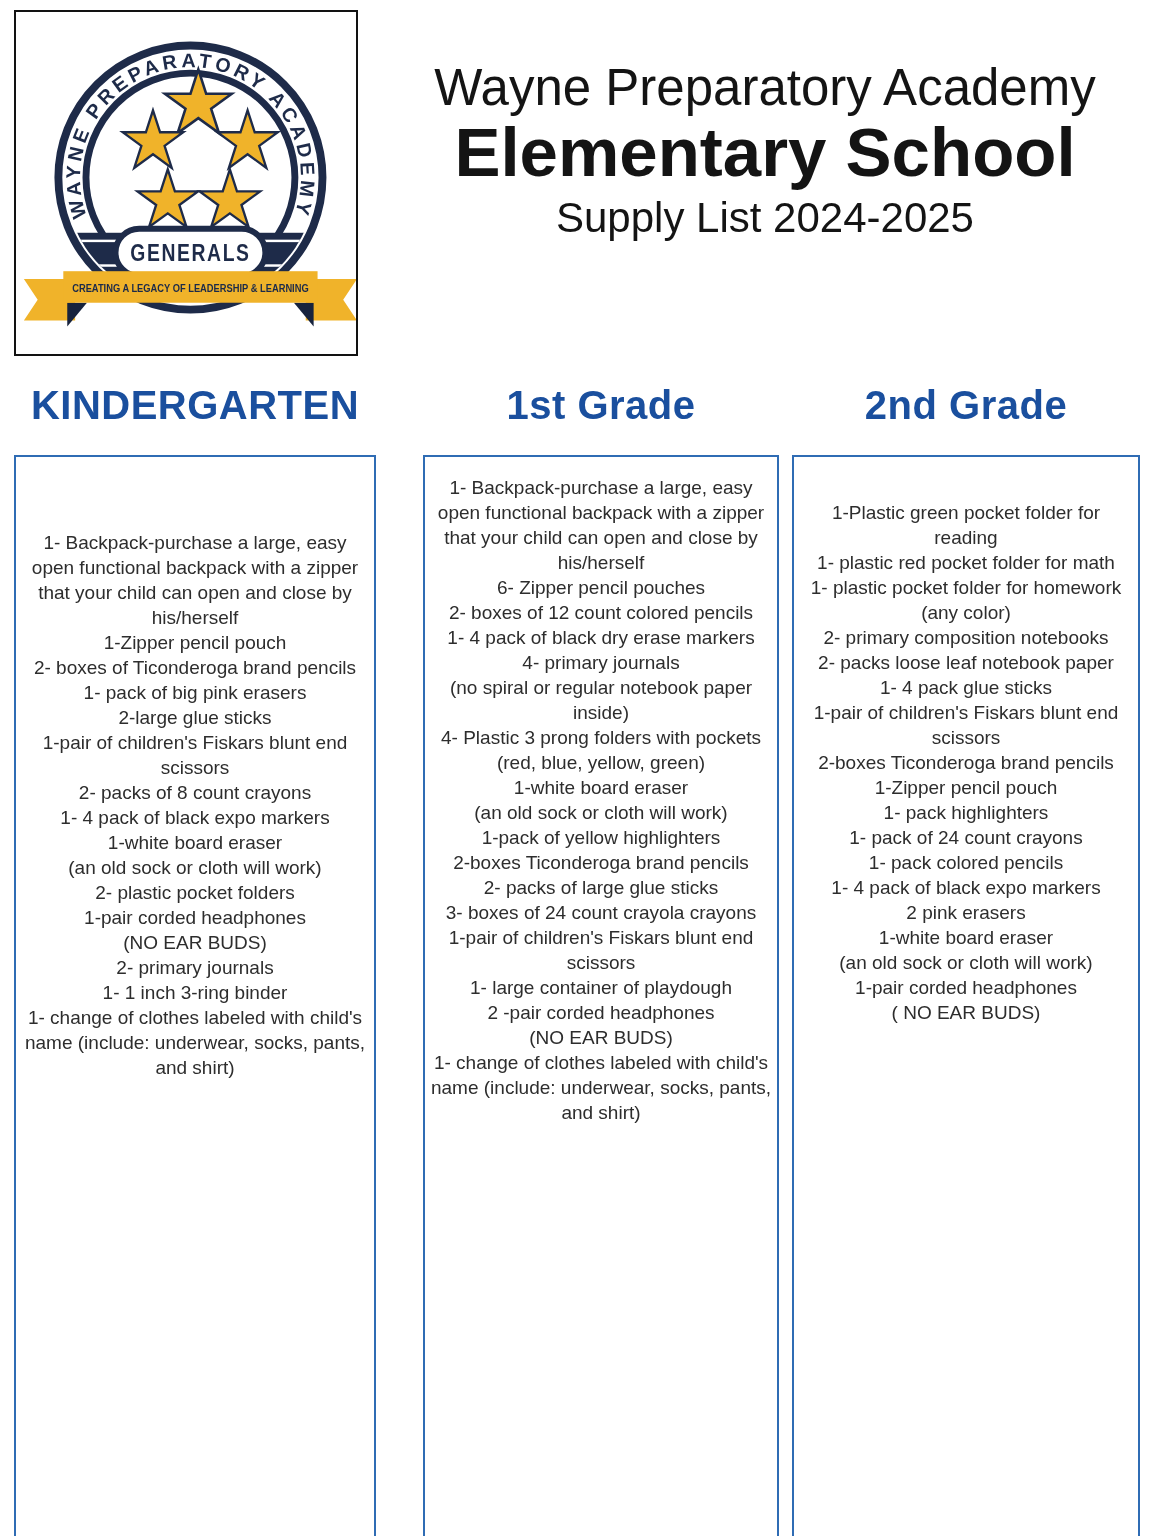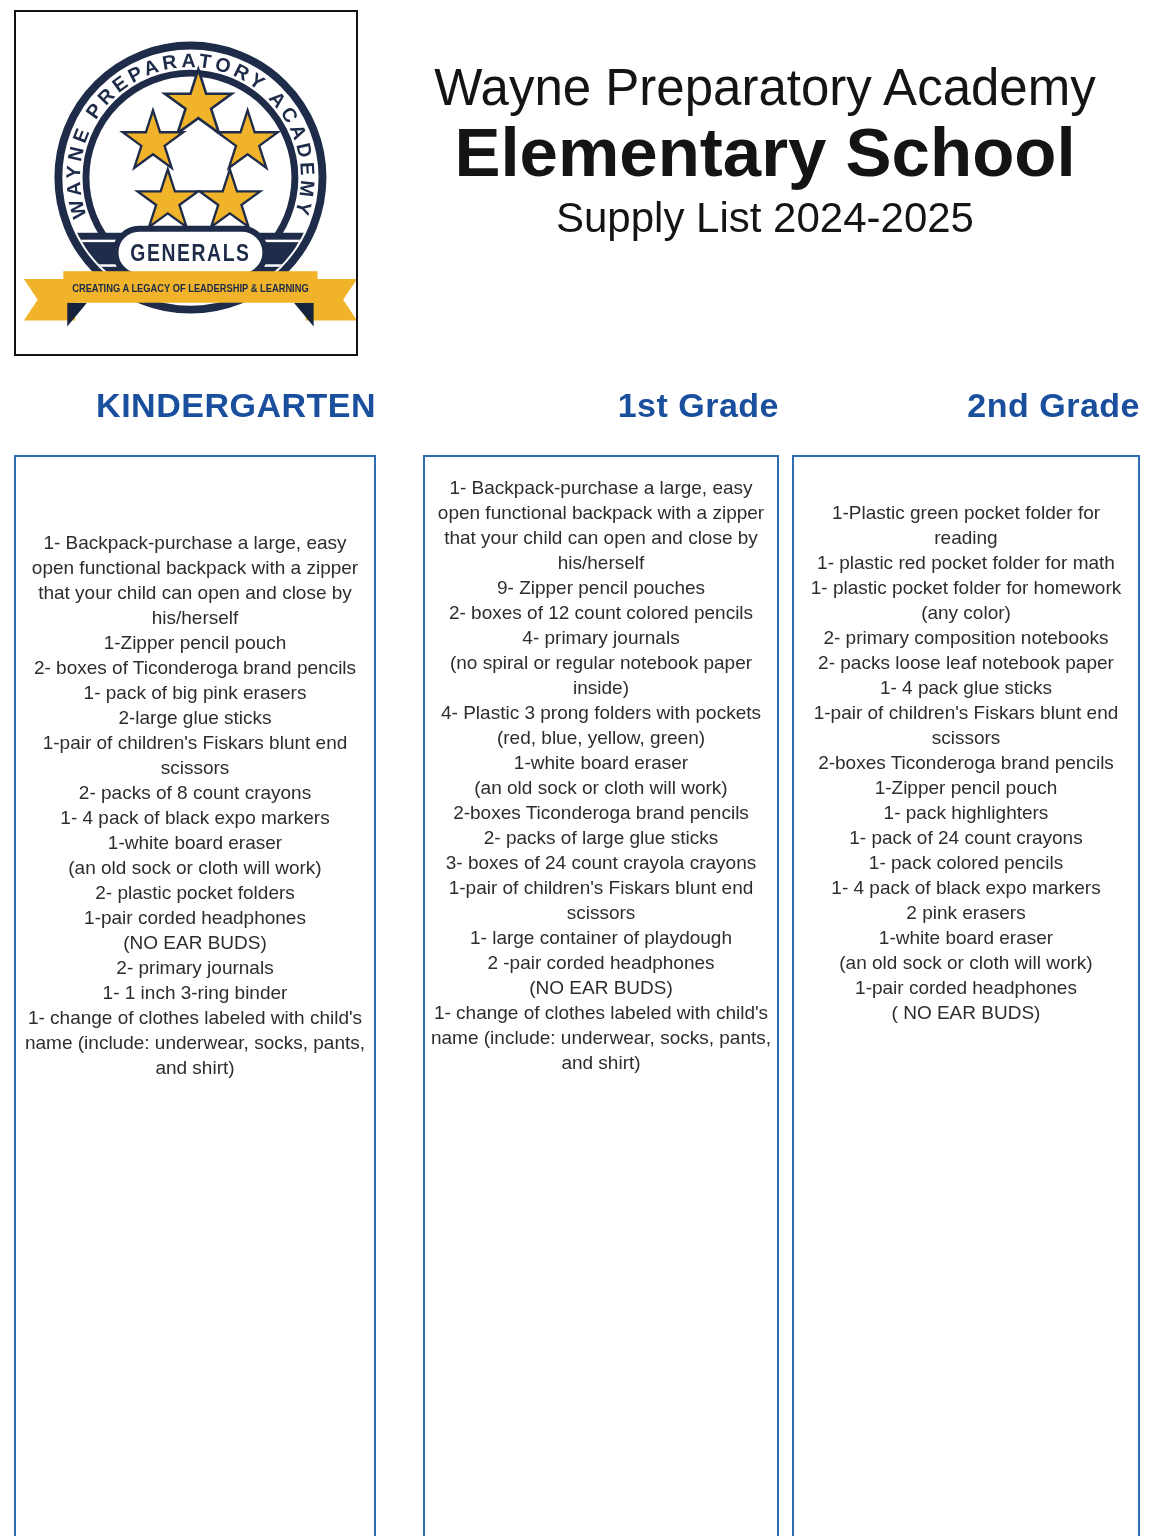--- a/index.html
+++ b/index.html
@@ -30,22 +30,22 @@
   .title-line2 { font-size: 69px; font-weight: 700; line-height: 66px; }
   .title-line3 { font-size: 42px; font-weight: 400; line-height: 64px; }
 
   
   .col { position: absolute; top: 382px; }
   .col-k { left: 14px;  width: 362px; }
   .col-1 { left: 402px; width: 356px; margin-left: 21px; }
   .col-2 { left: 792px; width: 348px; }
   .col h2 {
     margin: 0; height: 73px;
-    font-size: 34px; line-height: 46px; font-weight: 700;
-    color: #1a4f9e; text-align: right; letter-spacing: .5px;
+    font-size: 40px; line-height: 46px; font-weight: 700;
+    color: #1a4f9e; text-align: center; letter-spacing: .5px;
   }
   .box {
     height: 1368px;
     border: 2px solid #2f6cb4; background: #fff;
     display: flex; flex-direction: column; 
     font-size: 19px; line-height: 25px; color: #2d2d2d;
     text-align: center; padding: 0 5px;
   }
   .col-k .box { padding-top: 73px; }
   .col-1 .box { padding-top: 18px; border-bottom-width: 7px; border-bottom-color: #1d55a3; }
@@ -129,28 +129,30 @@
         <div class="item">2- primary journals</div>
         <div class="item">1- 1 inch 3-ring binder</div>
         <div class="item">1- change of clothes labeled with child's name (include: underwear, socks, pants, and shirt)</div>
       </div>
   </section>
 
   <section class="col col-1">
     <h2>1st Grade</h2>
     <div class="box">
         <div class="item">1- Backpack-purchase a large, easy open functional backpack with a zipper that your child can open and close by his/herself</div>
-        <div class="item">9- Zipper pencil pouches</div>
+        <div class="item">6- Zipper pencil pouches</div>
         <div class="item">2- boxes of 12 count colored pencils</div>
+        <div class="item">1- 4 pack of black dry erase markers</div>
         <div class="item">4- primary journals
 (no spiral or regular notebook paper inside)</div>
         <div class="item">4- Plastic 3 prong folders with pockets
 (red, blue, yellow, green)</div>
         <div class="item">1-white board eraser
 (an old sock or cloth will work)</div>
+        <div class="item">1-pack of yellow highlighters</div>
         <div class="item">2-boxes Ticonderoga brand pencils</div>
         <div class="item">2- packs of large glue sticks</div>
         <div class="item">3- boxes of 24 count crayola crayons</div>
         <div class="item">1-pair of children's Fiskars blunt end scissors</div>
         <div class="item">1- large container of playdough</div>
         <div class="item">2 -pair corded headphones
 (NO EAR BUDS)</div>
         <div class="item">1- change of clothes labeled with child's name (include: underwear, socks, pants, and shirt)</div>
       </div>
   </section>

